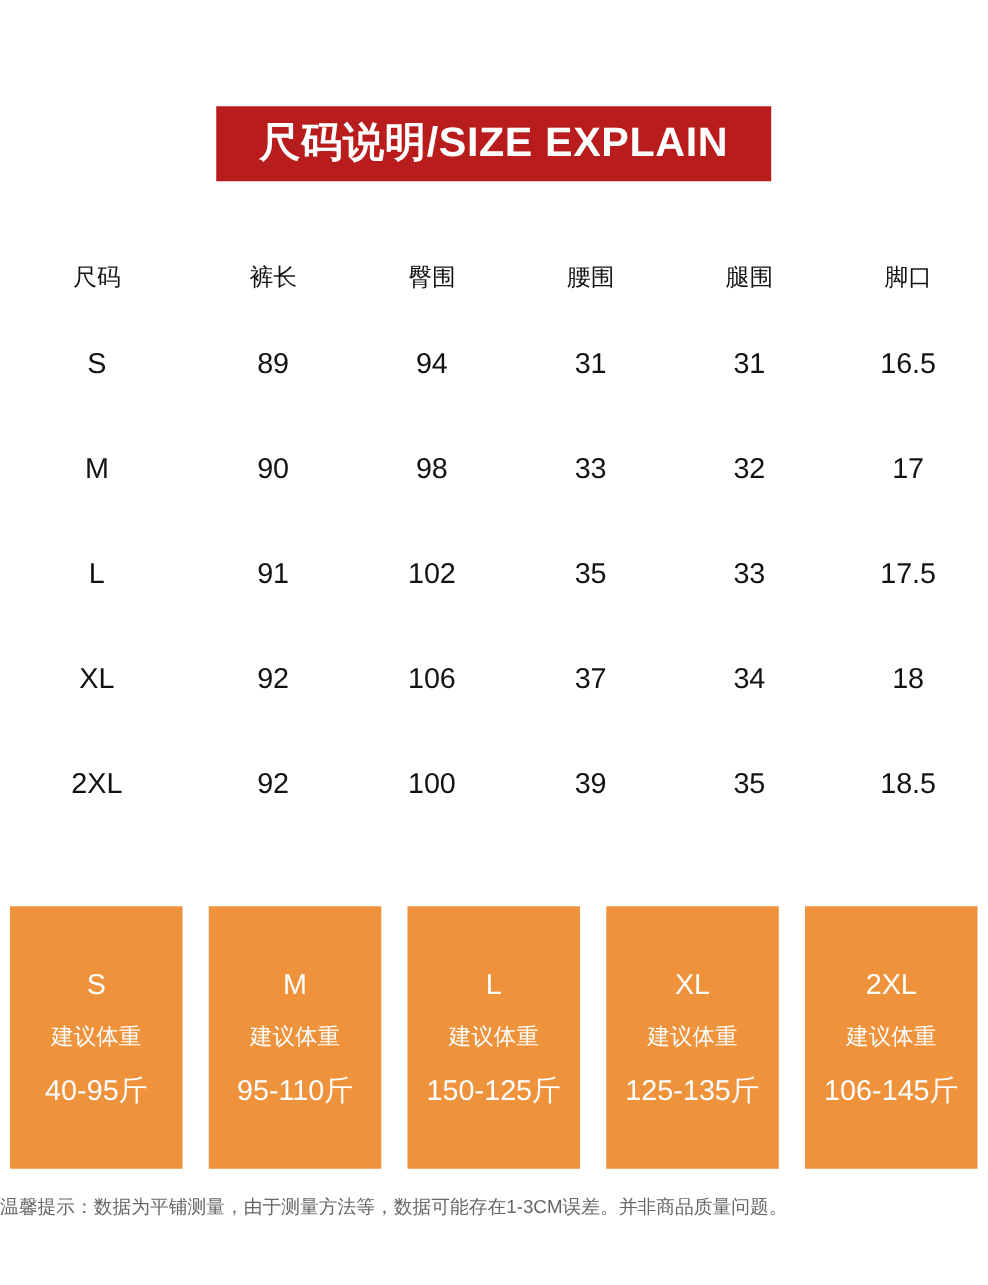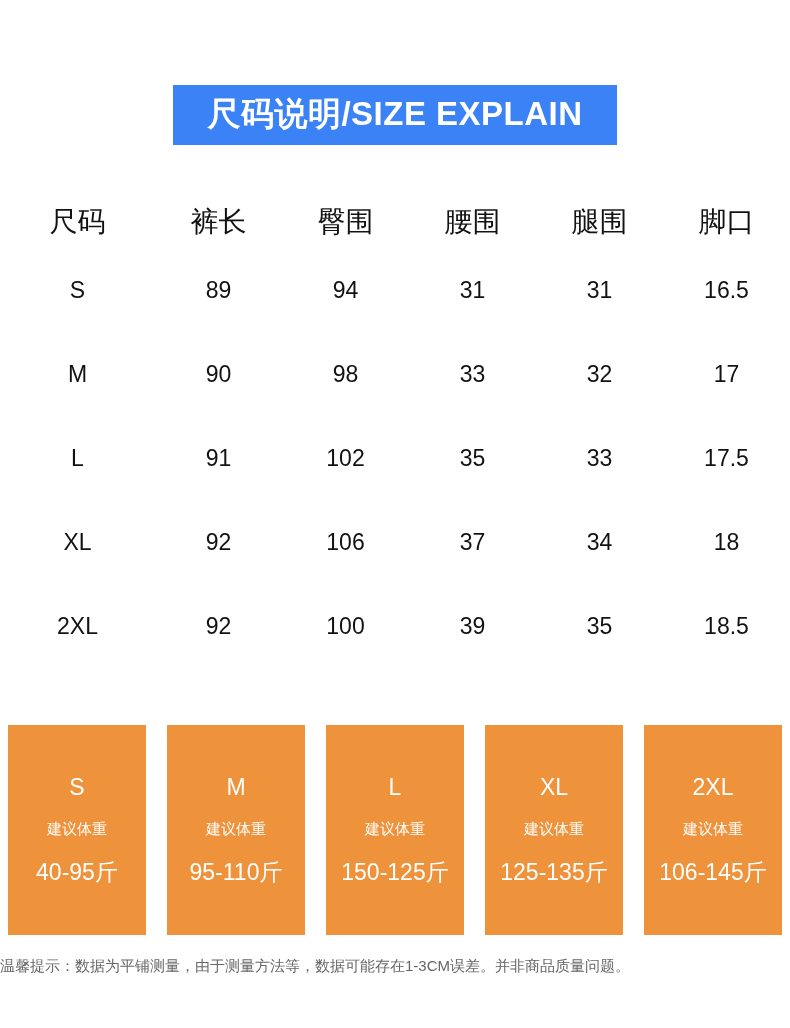--- a/index.html
+++ b/index.html
@@ -20,21 +20,21 @@
   
   #banner-wrap {
     position: absolute;
     left: 0;
     top: 85px;
     width: 790px;
     text-align: center;
   }
   #title-banner {
     display: inline-block;
-    background: #3b82f6;
+    background: #b91c1c;
     color: #ffffff;
     padding: 10px 26px 12px 26px;
     min-width: 444px;
     box-sizing: border-box;
   }
   #title-banner .title-text {
     display: block;
     font-size: 33px;
     line-height: 38px;
     font-weight: bold;
@@ -55,21 +55,21 @@
   #size-table col.c-col    { width: 127px; }
   #size-table th,
   #size-table td {
     text-align: center;
     vertical-align: middle;
     border: none;
     padding: 0;
   }
   #size-table thead th {
     height: 52px;
-    font-size: 28px;
+    font-size: 19px;
     font-weight: normal;
     color: #121212;
   }
   #size-table tbody td {
     height: 84px;
     font-size: 23px;
     font-weight: normal;
     color: #121212;
   }
 
@@ -93,21 +93,21 @@
     justify-content: center;
     gap: 16px;
     box-sizing: border-box;
     padding: 6px 2px;
   }
   .weight-card .wc-size {
     font-size: 23px;
     line-height: 26px;
   }
   .weight-card .wc-label {
-    font-size: 15px;
+    font-size: 18px;
     line-height: 26px;
     white-space: nowrap;
   }
   .weight-card .wc-range {
     font-size: 23px;
     line-height: 28px;
     white-space: nowrap;
   }
 
   

